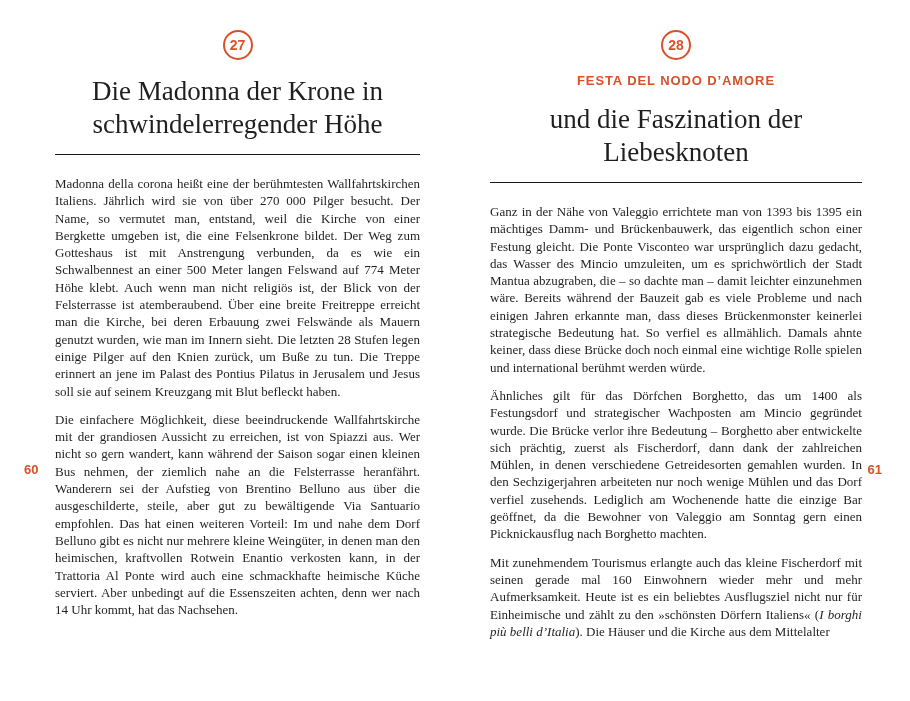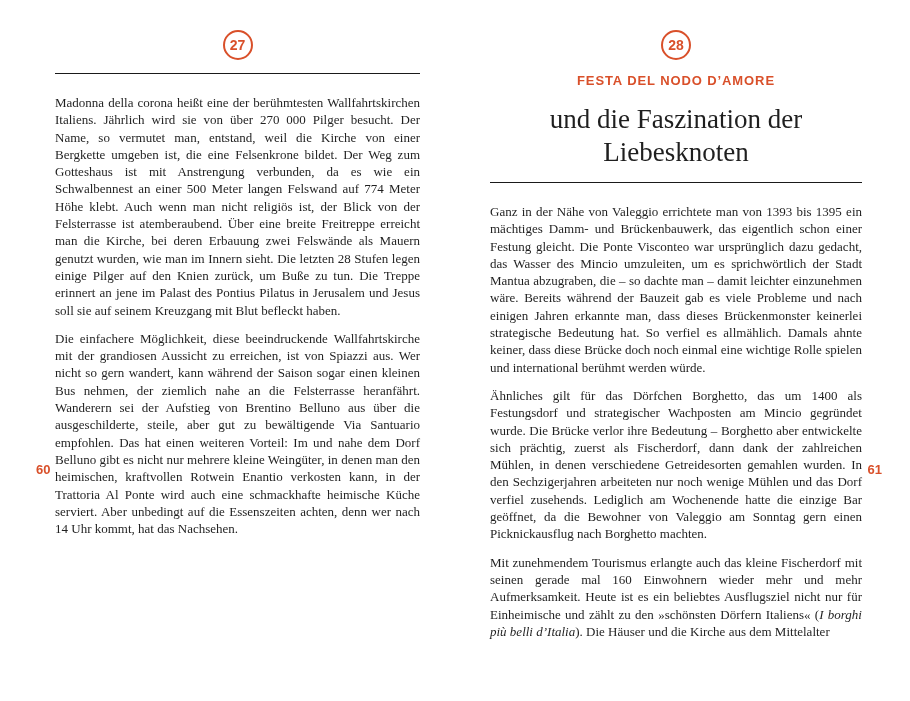--- a/index.html
+++ b/index.html
@@ -47,33 +47,37 @@
     hyphens:auto;-webkit-hyphens:auto;
   }
   .para{margin:0;}
   .para + .para{margin-top:11px;}
   .italic{font-style:italic;}
 
   .page-number{
     position:absolute;bottom:16px;
     font:700 13px "Liberation Sans",sans-serif;color:var(--accent);
   }
-  .page-number-left{left:24px;margin-left:12px;}
+  .page-number-left{left:24px;}
   .page-number-right{right:28px;}
 </style>
 </head>
 <body>
 
 <div class="spread">
 
   <section class="page page-left">
     <header>
       <div class="chapter-badge">
         <span class="chapter-num">27</span>
       </div>
+      <h1 class="title">
+          <span class="title-line">Die Madonna der Krone in</span>
+          <span class="title-line">schwindelerregender Höhe</span>
+        </h1>
       <div class="title-rule"></div>
     </header>
     <div class="body-text">
       <p class="para">Madonna della corona heißt eine der berühmtesten Wallfahrtskirchen Italiens. Jährlich wird sie von über 270&nbsp;000 Pilger besucht. Der Name, so vermutet man, entstand, weil die Kirche von einer Bergkette umgeben ist, die eine Felsenkrone bildet. Der Weg zum Gotteshaus ist mit Anstrengung verbunden, da es wie ein Schwalbennest an einer 500 Meter langen Felswand auf 774 Meter Höhe klebt. Auch wenn man nicht religiös ist, der Blick von der Felsterrasse ist atemberaubend. Über eine breite Freitreppe erreicht man die Kirche, bei deren Erbauung zwei Felswände als Mauern genutzt wurden, wie man im Innern sieht. Die letzten 28 Stufen legen einige Pilger auf den Knien zurück, um Buße zu tun. Die Treppe erinnert an jene im Palast des Pontius Pilatus in Jerusalem und Jesus soll sie auf seinem Kreuzgang mit Blut befleckt haben.</p>
       <p class="para">Die einfachere Möglichkeit, diese beeindruckende Wallfahrtskirche mit der grandiosen Aussicht zu erreichen, ist von Spiazzi aus. Wer nicht so gern wandert, kann während der Saison sogar einen kleinen Bus nehmen, der ziemlich nahe an die Felsterrasse heranfährt. Wanderern sei der Aufstieg von Brentino Belluno aus über die ausgeschilderte, steile, aber gut zu bewältigende Via Santuario empfohlen. Das hat einen weiteren Vorteil: Im und nahe dem Dorf Belluno gibt es nicht nur mehrere kleine Weingüter, in denen man den heimischen, kraftvollen Rotwein Enantio verkosten kann, in der Trattoria Al Ponte wird auch eine schmackhafte heimische Küche serviert. Aber unbedingt auf die Essenszeiten achten, denn wer nach 14 Uhr kommt, hat das Nachsehen.</p>
     </div>
     <div class="page-number page-number-left">60</div>
   </section>
 
   <section class="page page-right">

